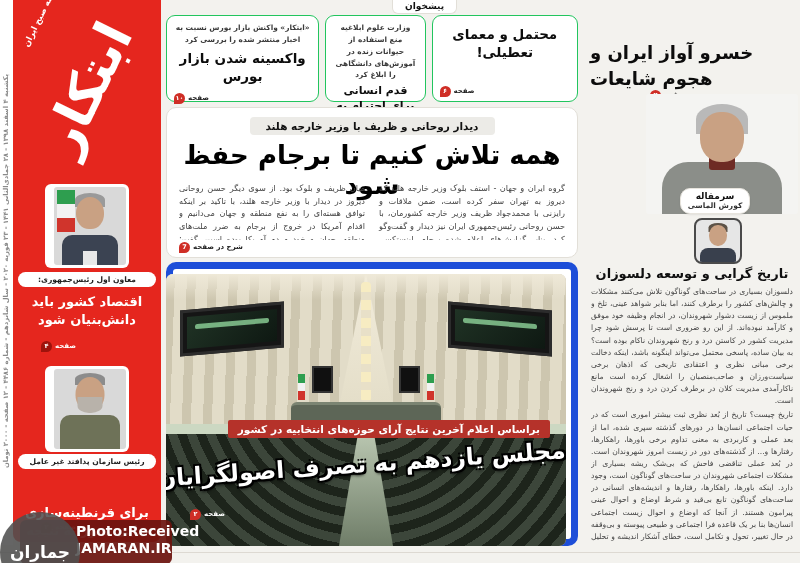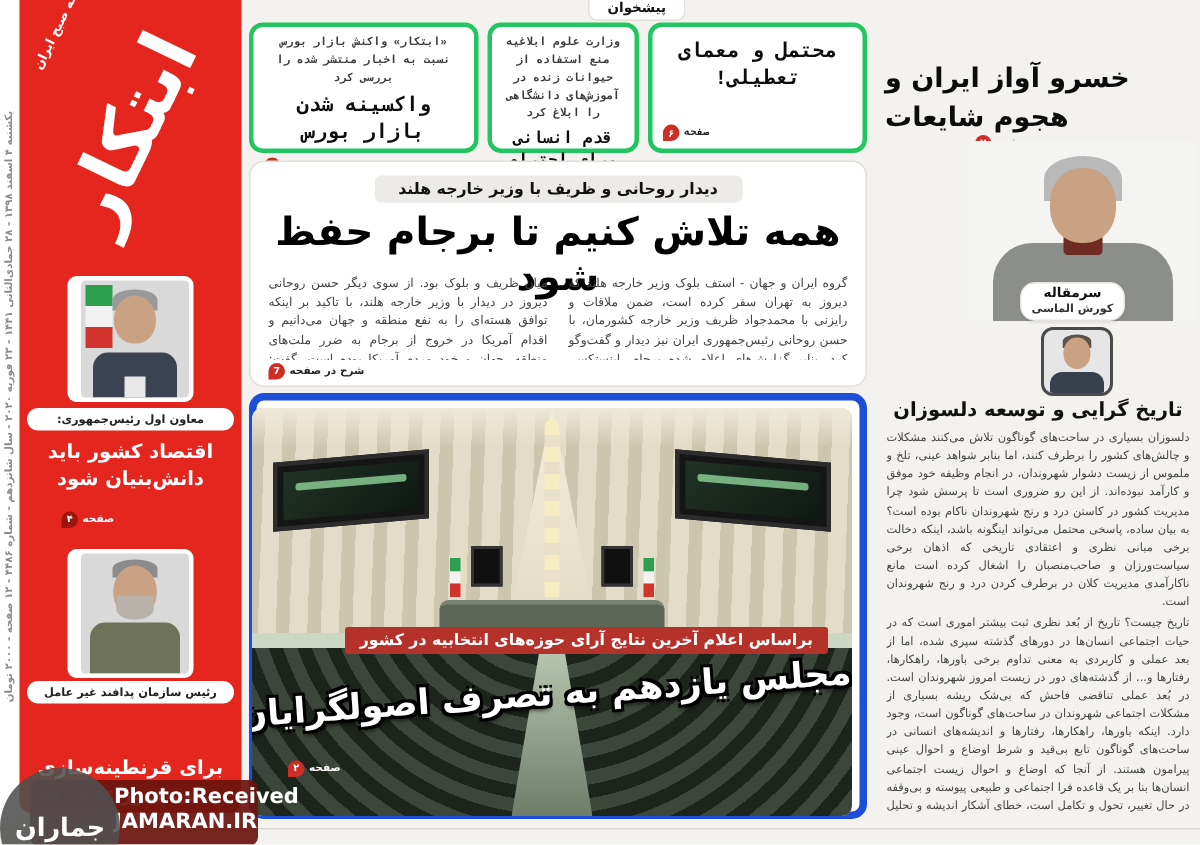--- a/index.html
+++ b/index.html
@@ -48,22 +48,22 @@
   .wm-rect{position:absolute;left:20px;top:520px;width:152px;height:44px;background:rgba(108,20,15,0.93);
            border-radius:6px;z-index:5;color:#fff;direction:ltr;text-align:left;padding:3px 4px 0 56px;
            box-sizing:border-box;font-weight:bold;line-height:1.2;}
   .wm-rect .l1{font-size:14px;}
   .wm-rect .l2{font-size:14px;}
   
   .pishkhan{position:absolute;left:392px;top:0;background:#fff;border:1px solid #e2dfd8;border-top:none;
             border-radius:0 0 6px 6px;padding:1px 12px 2px;font-size:9px;font-weight:bold;color:#111;z-index:3;}
   
   .top-row{position:absolute;left:166px;top:15px;width:412px;height:87px;display:flex;gap:6px;direction:rtl;}
-  .box{background:#fff;border:3px solid #22c55e;border-radius:9px;padding:6px 7px 4px;box-sizing:border-box;
-       display:flex;flex-direction:column;text-align:center;font-family:Liberation Mono, monospace;}
+  .box{background:#fff;border:1px solid #22c55e;border-radius:9px;padding:6px 7px 4px;box-sizing:border-box;
+       display:flex;flex-direction:column;text-align:center;}
   .box .kick{font-size:7.4px;font-weight:bold;color:#3a3a3a;line-height:1.6;}
   .box .hl{font-weight:bold;color:#0d0d0d;margin-top:3px;line-height:1.35;}
   .box .brow{margin-top:auto;text-align:left;}
   .b-corona{flex:1.52;}
   .b-animal{flex:0.98;}
   .b-bourse{flex:1.6;}
   .b-corona .hl{font-size:13.5px;}
   .b-animal .hl{font-size:11px;}
   .b-bourse .hl{font-size:13.5px;}
   
@@ -71,21 +71,21 @@
         border:1px solid #e2dfd8;border-radius:10px;box-sizing:border-box;}
   .lead .kbar{margin:9px auto 0;width:fit-content;background:#ecebe7;border-radius:4px;
               padding:3px 16px;font-size:10.5px;font-weight:bold;color:#111;}
   .lead .hl{margin-top:5px;text-align:center;font-size:26px;font-weight:bold;color:#000;letter-spacing:-0.5px;}
   .lead .body{position:absolute;top:74px;left:12px;right:12px;bottom:17px;overflow:hidden;
               column-count:2;column-gap:14px;font-size:8.2px;color:#444;text-align:justify;line-height:1.55;}
   .lead .body p{margin:0;}
   .lead .foot{position:absolute;bottom:4px;left:12px;}
   
   .photo-box{position:absolute;left:166px;top:262px;width:412px;height:284px;background:#fff;
-             border:5px solid #1d4ed8;border-radius:10px;box-sizing:border-box;padding:5px;}
+             border:7px solid #1d4ed8;border-radius:10px;box-sizing:border-box;padding:5px;}
   .photo{position:relative;width:400px;height:272px;border-radius:7px;overflow:hidden;background:#d9d3bf;}
   .walls{position:absolute;inset:0;height:152px;
          background:repeating-linear-gradient(92deg,#cdc6af 0 9px,#e2dcc8 9px 21px);}
   .ceiling{position:absolute;left:0;right:0;top:0;height:26px;background:linear-gradient(#efe9d8,rgba(239,233,216,0));}
   .tri{position:absolute;left:50%;transform:translateX(-50%);top:0;width:150px;height:148px;
        clip-path:polygon(50% 0%,30% 100%,70% 100%);background:linear-gradient(#f2ecdb,#e2dcc6);}
   .tri-glow{position:absolute;left:50%;transform:translateX(-50%);top:8px;width:10px;height:120px;
             background:repeating-linear-gradient(#f7ecc2 0 10px,#e8e0c8 10px 18px);border-radius:4px;}
   .screen{position:absolute;top:32px;width:104px;height:46px;background:#151515;border:3px solid #2c2c2c;
           box-sizing:border-box;}

